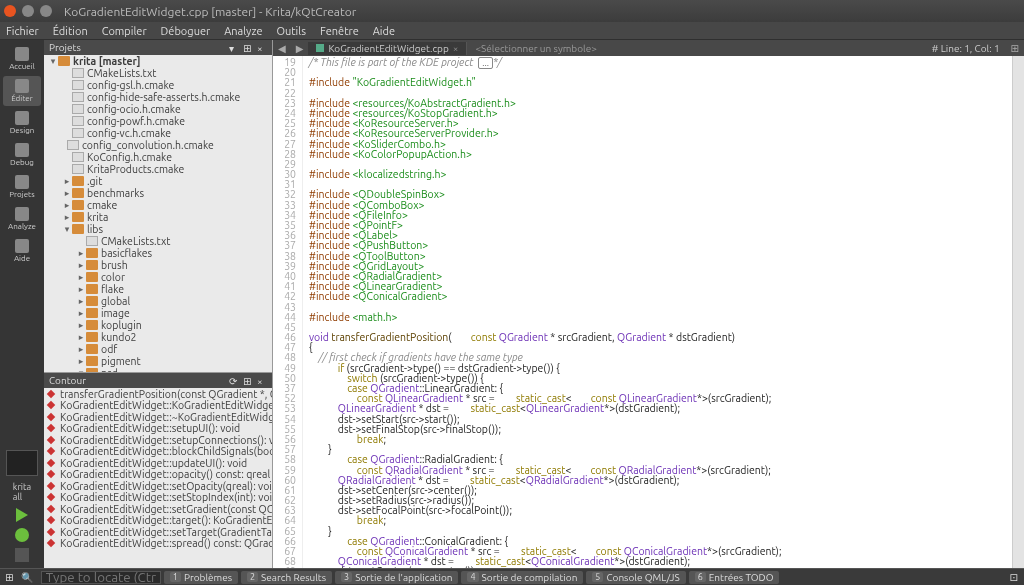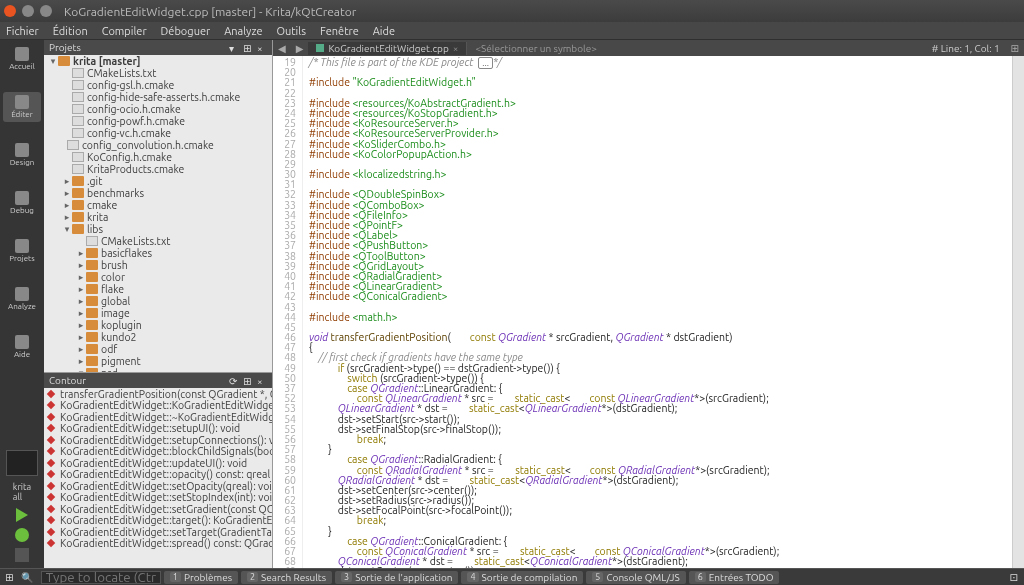--- a/index.html
+++ b/index.html
@@ -3,21 +3,21 @@
 <meta charset="utf-8">
 <style>
 * { margin:0; padding:0; box-sizing:border-box; font-family:"Ubuntu","DejaVu Sans",sans-serif; }
 body { background:#000; width:1024px; height:585px; overflow:hidden; font-size:11px; color:#3c3c3c; }
 .titlebar { height:22px; background:linear-gradient(#4a4a4a,#3c3c3c); display:flex; align-items:center; color:#ccc; padding:0 4px; }
 .titlebar .winbtn { width:12px; height:12px; border-radius:50%; margin-right:6px; }
 .titlebar .close{background:#e95420;} .titlebar .min{background:#888;} .titlebar .max{background:#888;}
 .titlebar .title{margin-left:6px;font-size:12px;color:#bbb;}
 .menubar{height:18px;background:#474747;display:flex;align-items:center;padding:0 6px;color:#ddd;font-size:11px;gap:14px;border-bottom:1px solid #2f2f2f;}
 .main{display:flex;height:calc(100% - 22px - 18px - 17px);}
-.activity{width:44px;background:#353535;display:flex;flex-direction:column;align-items:center;padding-top:4px;gap:18px;}
+.activity{width:44px;background:#353535;display:flex;flex-direction:column;align-items:center;padding-top:4px;gap:2px;}
 .act-item{width:38px;height:30px;display:flex;flex-direction:column;align-items:center;justify-content:center;color:#ccc;font-size:8px;border-radius:3px;}
 .act-item.active{background:#555;}
 .act-ico{width:14px;height:14px;background:#888;border-radius:2px;margin-bottom:1px;}
 .act-sep{height:16px;}
 .act-bottom{margin-top:auto;margin-bottom:6px;display:flex;flex-direction:column;gap:6px;align-items:center;}
 .left{width:229px;background:#eaeaea;display:flex;flex-direction:column;border-right:1px solid #999;}
 .pane-hdr{height:15px;background:#4a4a4a;color:#ddd;font-size:10px;display:flex;align-items:center;padding:0 5px;}
 .pane-hdr .tools{margin-left:auto;display:flex;gap:4px;}
 .pane-hdr .tools span{width:10px;height:10px;display:inline-block;}
 .tree{flex:1;overflow:auto;background:#eaeaea;font-size:10.5px;line-height:14px;border-bottom:1px solid #999;}
@@ -40,21 +40,21 @@
 .tabbar .pos{padding:0 6px;color:#ccc;}
 .code{flex:1;display:flex;background:#fff;overflow:hidden;font-family:"DejaVu Sans Mono",monospace;font-size:10.5px;line-height:10.2px;}
 .gutter{width:30px;text-align:right;color:#aaa;padding:1px 6px 0 0;background:#fff;border-right:1px solid #eee;}
 .gutter div{height:10.2px;}
 .src{flex:1;padding:1px 0 0 6px;white-space:pre;color:#222;overflow:hidden;}
 .src .line{height:10.2px;}
 .c-cm{color:#888;font-style:italic;}
 .c-pp{color:#8f3c00;}
 .c-str{color:#1a8c1a;}
 .c-kw{color:#8f7a00;padding-left:19px;}
-.c-ty{color:#6b2fb5;font-style:italic;}
+.c-ty{color:#6b2fb5;}
 .c-fn{color:#5c4000;}
 .right-gut{width:12px;background:#e3e3e3;border-left:1px solid #ccc;}
 .play{width:0;height:0;border-left:12px solid #6cbf3d;border-top:7px solid transparent;border-bottom:7px solid transparent;}
 .bug{width:14px;height:14px;background:#6cbf3d;border-radius:50%;position:relative;}
 .status{height:17px;background:#3a3a3a;display:flex;align-items:center;color:#ddd;font-size:10px;border-top:1px solid #555;}
 .status .btn{background:#555;padding:1px 6px;margin-left:3px;border-radius:2px;display:flex;align-items:center;gap:3px;}
 .status .search{background:#2a2a2a;border:1px solid #555;height:13px;width:120px;margin-left:4px;color:#888;padding:0 4px;}
 .status .n{background:#666;padding:0 3px;border-radius:2px;font-size:9px;}
 .fold-box{border:1px solid #888;padding:0 3px;font-size:9px;color:#666;border-radius:2px;}
 </style>

